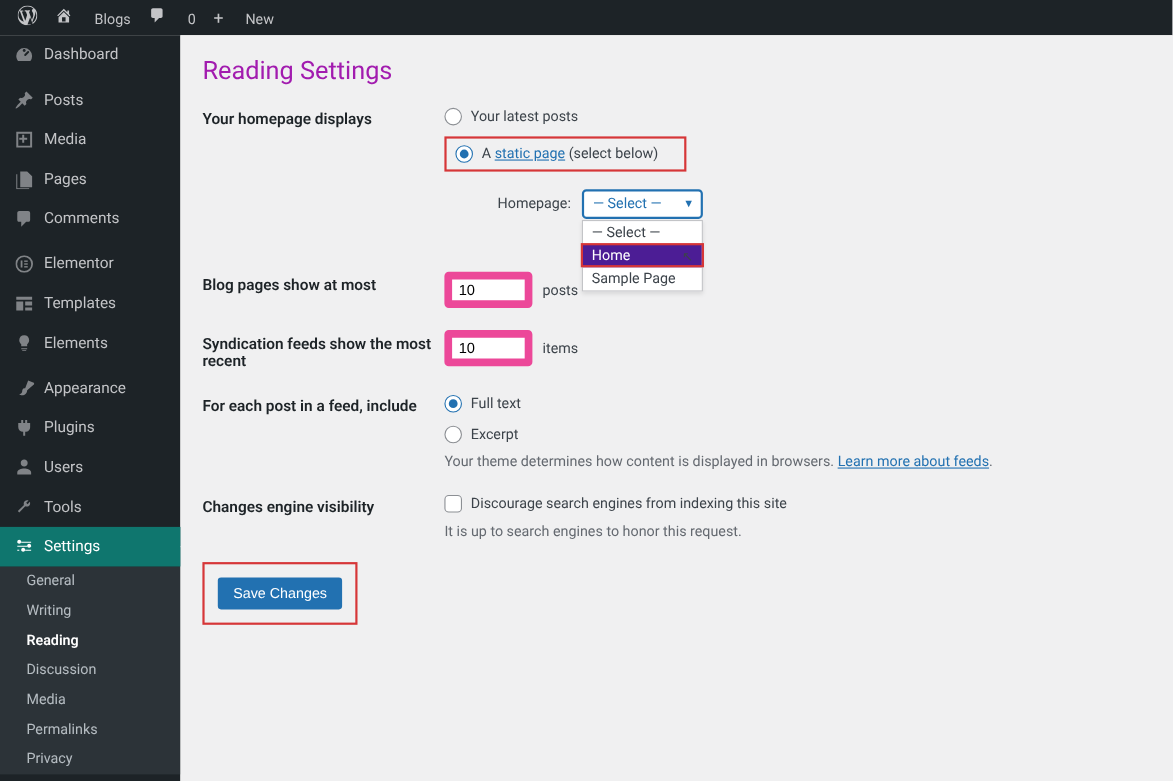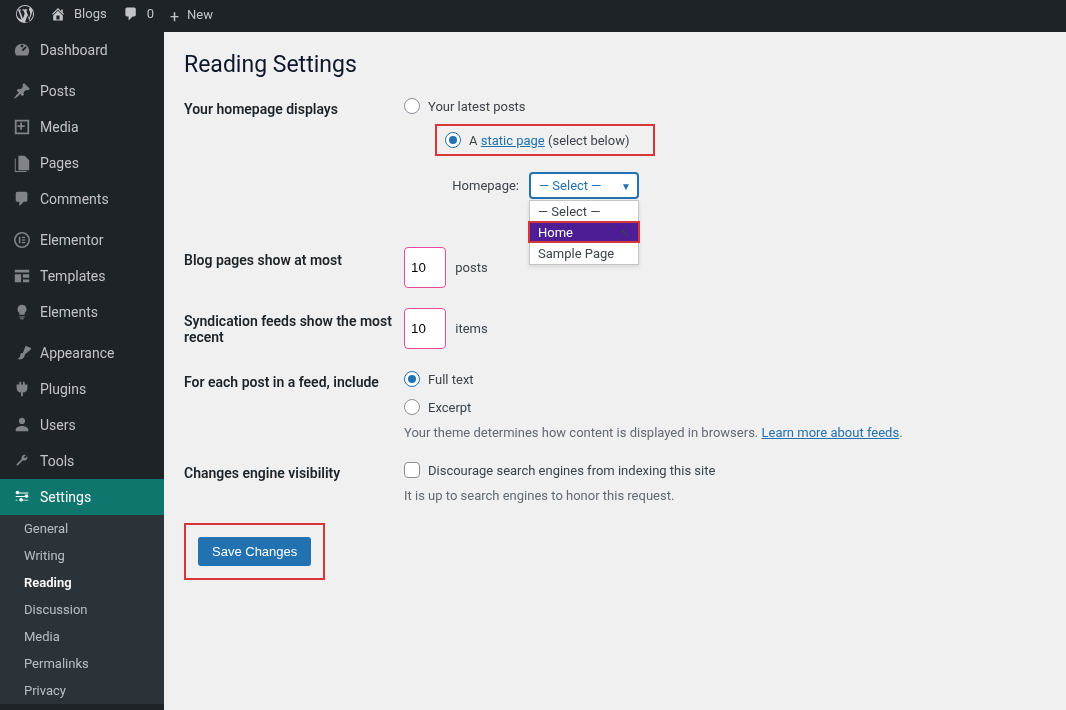--- a/index.html
+++ b/index.html
@@ -1,64 +1,64 @@
 <!DOCTYPE html>
 <html><head>
   <meta charset="utf-8">
   <style>
     * { box-sizing: border-box; margin: 0; padding: 0; }
     body { font-family: -apple-system, BlinkMacSystemFont, "Segoe UI", Roboto, sans-serif; font-size: 13px; color: #3c434a; background: #f0f0f1; }
     
     .topbar { height: 32px; background: #1d2327; display: flex; align-items: center; padding: 0 8px; color: #c3c4c7; }
-    .topbar-item { display: inline-flex; align-items: flex-start; padding: 0 8px; font-size: 13px; cursor: pointer; gap: 8px; }
+    .topbar-item { display: inline-flex; align-items: flex-end; padding: 0 8px; font-size: 13px; cursor: pointer; gap: 20px; }
     .topbar-icon { font-size: 16px; }
     
     .main-wrap { display: flex; min-height: calc(100vh - 32px); }
     
     .sidebar { width: 164px; background: #1d2327; color: #c3c4c7; flex-shrink: 0; }
     .menu-item { display: flex; align-items: center; padding: 8px 12px; cursor: pointer; font-size: 14px; gap: 8px; }
     .menu-item.active { background: #0f766e; color: #fff; position: relative; }
     .menu-item.active::after { content: ''; position: absolute; right: -8px; top: 50%; transform: translateY(-50%); border: 8px solid transparent; border-right-color: #f0f0f1; }
     .menu-icon { width: 20px; height: 20px; display: flex; align-items: center; justify-content: center; font-size: 16px; opacity: 0.6; }
     .menu-item.active .menu-icon { opacity: 1; }
     .menu-sep { height: 5px; }
     .submenu { background: #2c3338; }
     .submenu-item { padding: 6px 12px 6px 24px; cursor: pointer; font-size: 13px; color: rgba(240,246,252,.7); }
     .submenu-item.current { color: #fff; font-weight: 600; }
     
     .content { flex: 1; padding: 10px 20px 20px; background: #f0f0f1; }
-    .page-title { font-size: 23px; font-weight: 400; color: #0f172a; margin: 9px 0 18px; }
+    .page-title { font-size: 23px; font-weight: 400; color: #a21caf; margin: 9px 0 18px; }
     
     .form-table { width: 100%; }
     .form-row { display: flex; align-items: flex-start; margin-bottom: 20px; }
     .form-label { width: 220px; font-weight: 600; color: #1d2327; font-size: 14px; padding-top: 5px; }
     .form-field { flex: 1; }
     
     .radio-row { display: flex; align-items: center; gap: 8px; margin-bottom: 8px; padding: 2px 0; }
     .radio { width: 16px; height: 16px; border: 1px solid #8c8f94; border-radius: 50%; display: flex; align-items: center; justify-content: center; background: #fff; }
     .radio.checked { border-color: #2271b1; }
     .radio.checked::after { content: ''; width: 8px; height: 8px; border-radius: 50%; background: #2271b1; }
     
     .checkbox { width: 16px; height: 16px; border: 1px solid #8c8f94; border-radius: 4px; background: #fff; flex-shrink: 0; }
-    .hl-box-wide { border: 2px solid #d63638; padding: 4px 24px 4px 8px; display: inline-flex; align-items: center; margin-left: 31px; }
+    .hl-box-wide { border: 2px solid #d63638; padding: 4px 24px 4px 8px; display: inline-flex; align-items: center; }
     
     .link { color: #2271b1; text-decoration: underline; }
     
     .select-row { display: flex; align-items: center; gap: 10px; margin: 8px 0 8px 20px; position: relative; }
     .select-label { color: #3c434a; min-width: 70px; text-align: right; }
     .select-box { border: 2px solid #2271b1; border-radius: 4px; padding: 4px 24px 4px 8px; color: #2271b1; width: 110px; position: relative; background: #fff; }
     .select-arrow { position: absolute; right: 6px; top: 50%; transform: translateY(-50%); font-size: 10px; }
     
     .dropdown { position: absolute; top: 28px; left: 0; background: #fff; border: 1px solid #c3c4c7; width: 110px; box-shadow: 0 2px 4px rgba(0,0,0,.1); z-index: 10; }
     .dropdown-item { padding: 3px 8px; cursor: pointer; }
     .dropdown-item.hover { background: #4c1d95; color: #fff; }
     .dropdown-cursor { position: absolute; right: 8px; top: 25px; font-size: 12px; pointer-events: none; }
     .dd-hl { border: 2px solid #d63638; position: absolute; pointer-events: none; }
     
-    .num-input { width: 42px; padding: 12px 6px; border: 1px solid #ec4899; border-radius: 4px; background: #fff; }
+    .num-input { width: 80px; padding: 2px 6px; border: 7px solid #ec4899; border-radius: 4px; background: #fff; }
     .after-text { margin-left: 6px; }
     
     .desc { color: #646970; margin-top: 8px; }
     
     .save-row { margin-top: 20px; }
     .save-hl { border: 2px solid #d63638; padding: 12px; display: inline-block; }
     .save-btn { background: #2271b1; color: #fff; border: none; border-radius: 3px; padding: 7px 14px; cursor: pointer; font-size: 13px; }
   </style>
 </head>
 <body>

